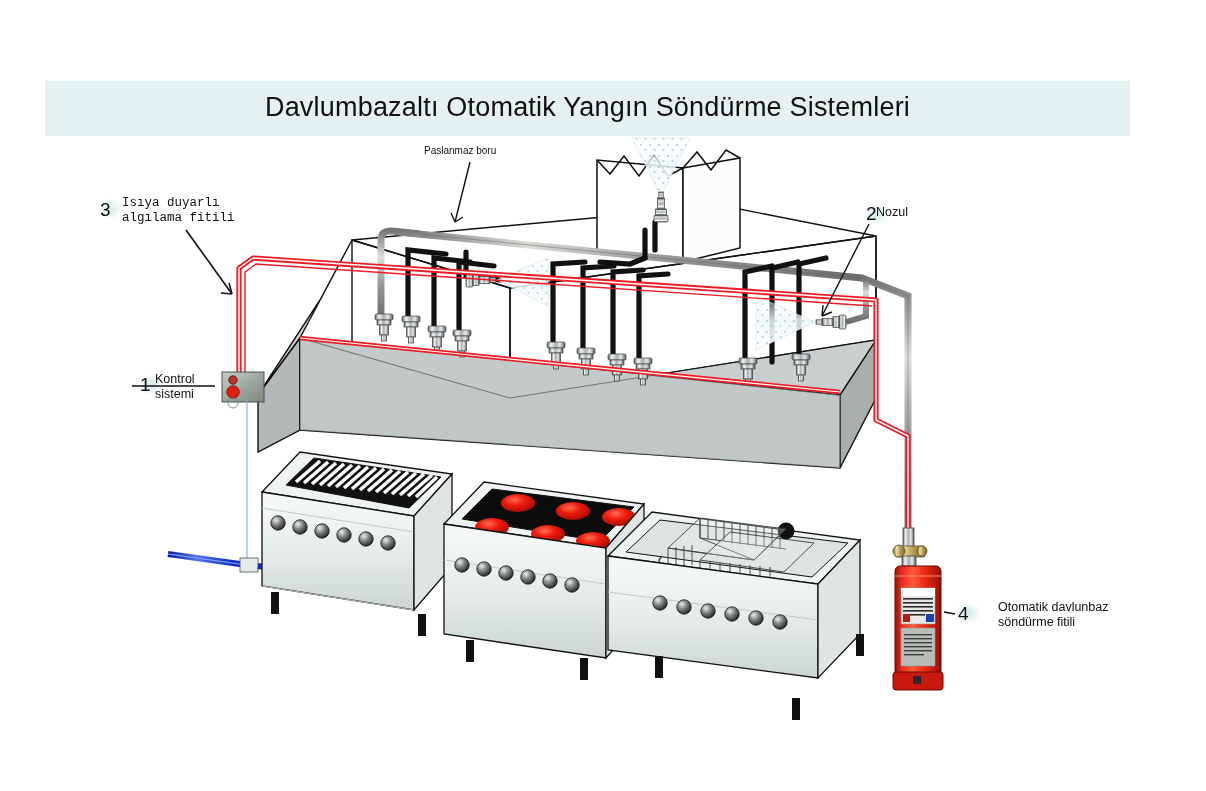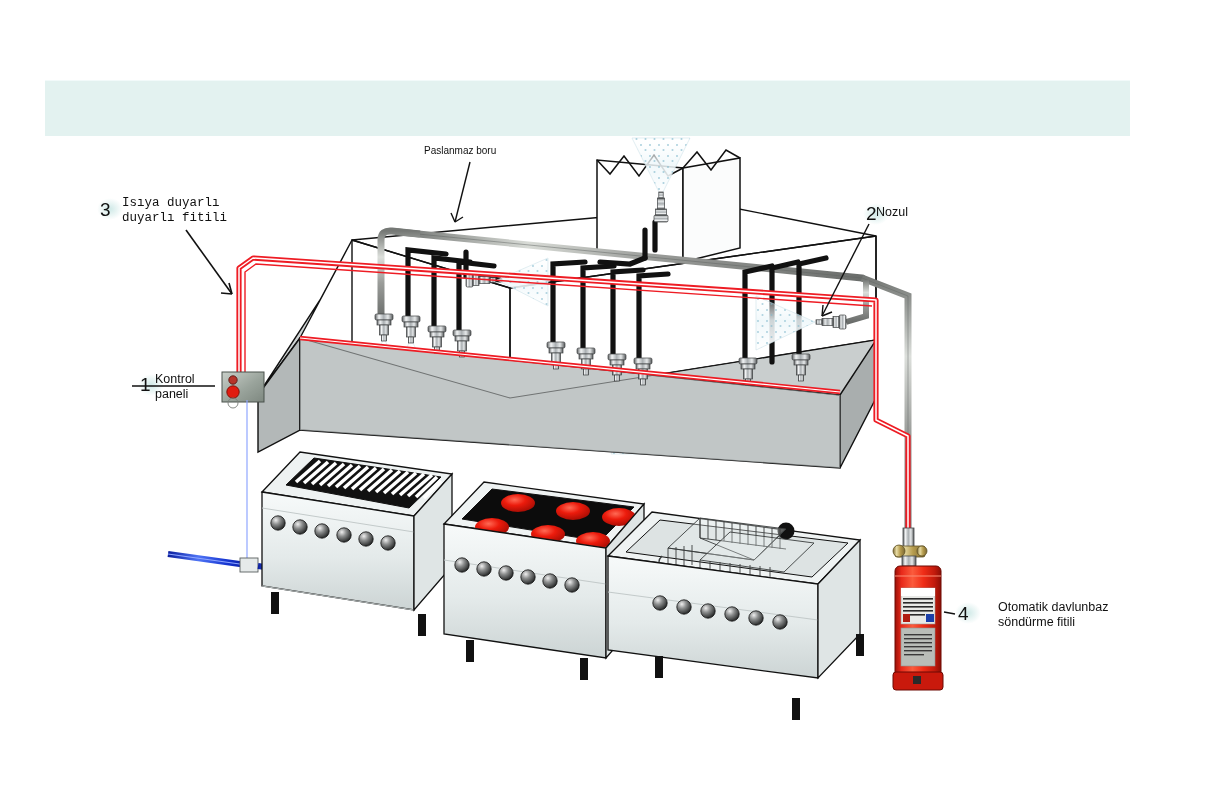--- a/index.html
+++ b/index.html
@@ -18,20 +18,21 @@
   .glow{position:absolute;width:26px;height:22px;border-radius:50%;
         background:radial-gradient(ellipse at center,#cfe9e7 0%,rgba(207,233,231,0) 70%);}
   .plain{position:absolute;font-size:10px;color:#111;line-height:1.16;}
 </style>
 </head>
 <body>
 
 <div id="stage">
 
   <div class="hdr"></div>
+  <div class="hdr-t">Davlumbazaltı Otomatik Yangın Söndürme Sistemleri</div>
 
   <svg width="1206" height="791" viewBox="0 0 1206 791">
     <defs>
       <linearGradient id="gSteel" x1="0" y1="0" x2="1" y2="0">
         <stop offset="0%" stop-color="#6f7270"></stop>
           <stop offset="28%" stop-color="#d8dbd6"></stop>
         <stop offset="55%" stop-color="#9a9c99"></stop>
           <stop offset="100%" stop-color="#6a6d6b"></stop>
       </linearGradient>
       <linearGradient id="gSteelV" x1="0" y1="0" x2="0" y2="1">
@@ -424,38 +425,38 @@
       <rect x="913" y="676" width="8" height="8" fill="#2a2a2a"></rect>
     </g>
 
   </svg>
 
   <div class="glow" style="left:138px;top:374px;"></div>
   <div class="cal" style="left:140px;top:372px;">
     <span class="num" style="left:0;top:2px;">1</span>
     <div class="txt" style="margin-left:15px;">
       <div>Kontrol</div>
-      <div>paneli</div>
+      <div>sistemi</div>
     </div>
   </div>
 
   <div class="glow" style="left:863px;top:203px;"></div>
   <div class="cal" style="left:866px;top:202px;">
     <span class="num" style="left:0;top:1px;">2</span>
     <div class="txt" style="margin-left:10px;padding-top:3px;">
       <div>Nozul</div>
     </div>
   </div>
 
   <div class="glow" style="left:97px;top:198px;"></div>
   <div class="cal" style="left:100px;top:196px;">
     <span class="num" style="left:0;top:3px;">3</span>
     <div class="txt" style="margin-left:22px;font-family:Liberation Mono, monospace;">
       <div>Isıya duyarlı</div>
-      <div>duyarlı fitili</div>
+      <div>algılama fitili</div>
     </div>
   </div>
 
   <div class="glow" style="left:955px;top:602px;"></div>
   <div class="cal" style="left:958px;top:600px;">
     <span class="num" style="left:0;top:3px;">4</span>
     <div class="txt" style="margin-left:40px;">
       <div>Otomatik davlunbaz</div>
       <div>söndürme fitili</div>
     </div>

